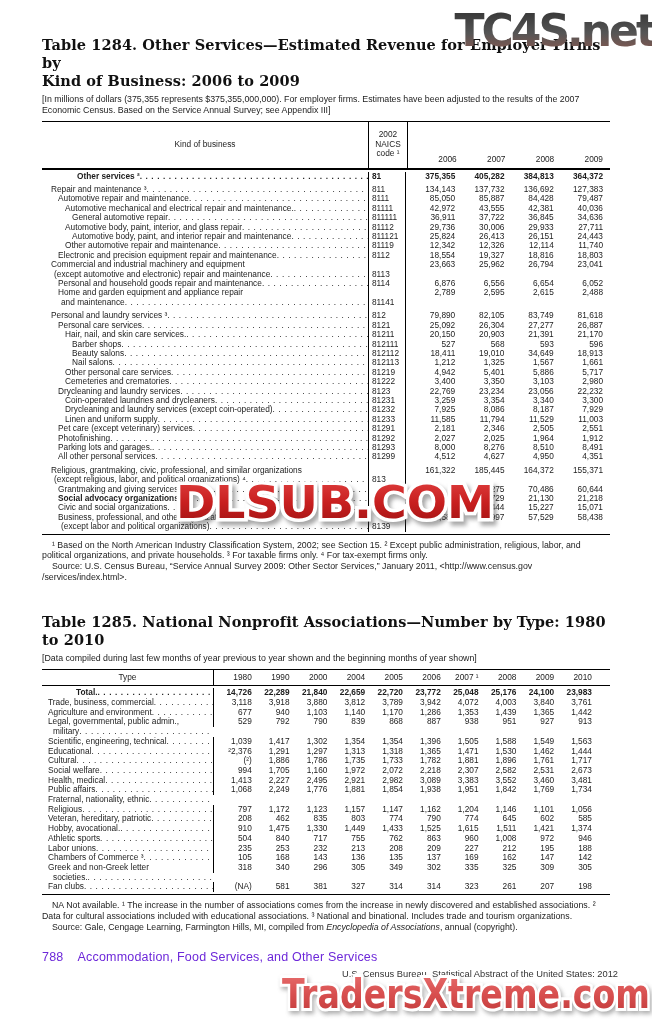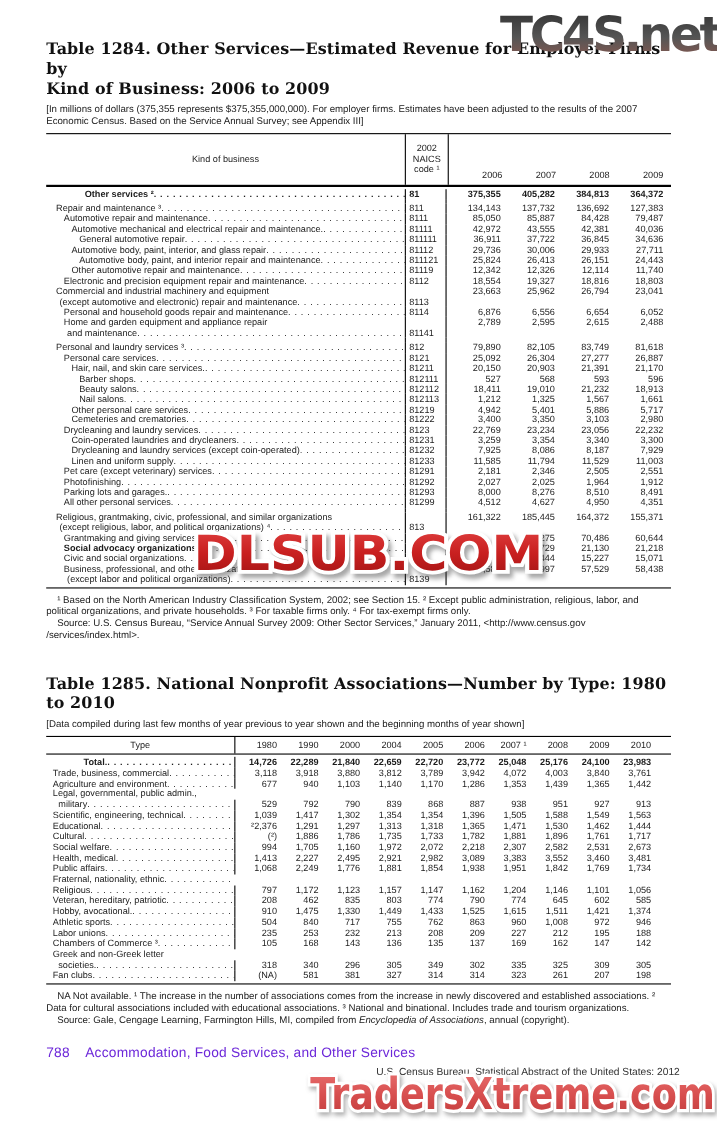--- a/index.html
+++ b/index.html
@@ -44,21 +44,21 @@
   .footnotes p{margin:0;text-indent:10px;}
 
   
   .t85wrap{margin-top:30px;}
   .t85{margin-top:5px;border-top:1px solid #000;border-bottom:1px solid #000;font-size:8.3px;line-height:9.7px;}
   .t85-head{display:flex;border-bottom:1.5px solid #000;}
   .t85-head .typeh{width:171px;display:flex;align-items:center;justify-content:center;padding:3px 0;}
   .t85-head .yearsh{flex:1;display:flex;border-left:1px solid #000;align-items:flex-end;padding:3px 18px 3px 0;}
   .t85-head .yearsh span{flex:1;text-align:right;}
   .t85-body{padding:2px 0;}
-  .t85-row{display:flex;align-items:flex-end;}
+  .t85-row{display:flex;align-items:flex-start;}
   .t85-row .stub{width:171px;padding-left:6px;box-sizing:border-box;display:flex;flex-direction:column;justify-content:flex-end;}
   .t85-row .vals{flex:1;display:flex;border-left:1px solid #000;align-items:flex-end;padding-right:18px;}
   .t85-row .vals .val{flex:1;text-align:right;}
   .t85-row.bold{font-weight:bold;}
   .em{font-style:italic;}
 
   
   .pagefooter{position:absolute;left:42px;top:950px;font-size:12.5px;color:#6d28d9;letter-spacing:.2px;}
   .pagefooter .pg{margin-right:14px;}
   .credit{position:absolute;right:34px;top:969px;font-size:9.3px;color:#333;}
@@ -356,21 +356,21 @@
             <div class="stub">
               <div class="line">
                 <span class="lbl" style="padding-left: 21px;">Beauty salons</span>
                 <span class="dots"></span>
               </div>
             </div>
             <div class="code">812112</div>
             <div class="vals">
               <span class="val">18,411</span>
               <span class="val">19,010</span>
-              <span class="val">21,232</span>
+              <span class="val">34,649</span>
               <span class="val">18,913</span>
             </div>
           </div>
           <div class="t84-row">
             <div class="stub">
               <div class="line">
                 <span class="lbl" style="padding-left: 21px;">Nail salons</span>
                 <span class="dots"></span>
               </div>
             </div>

